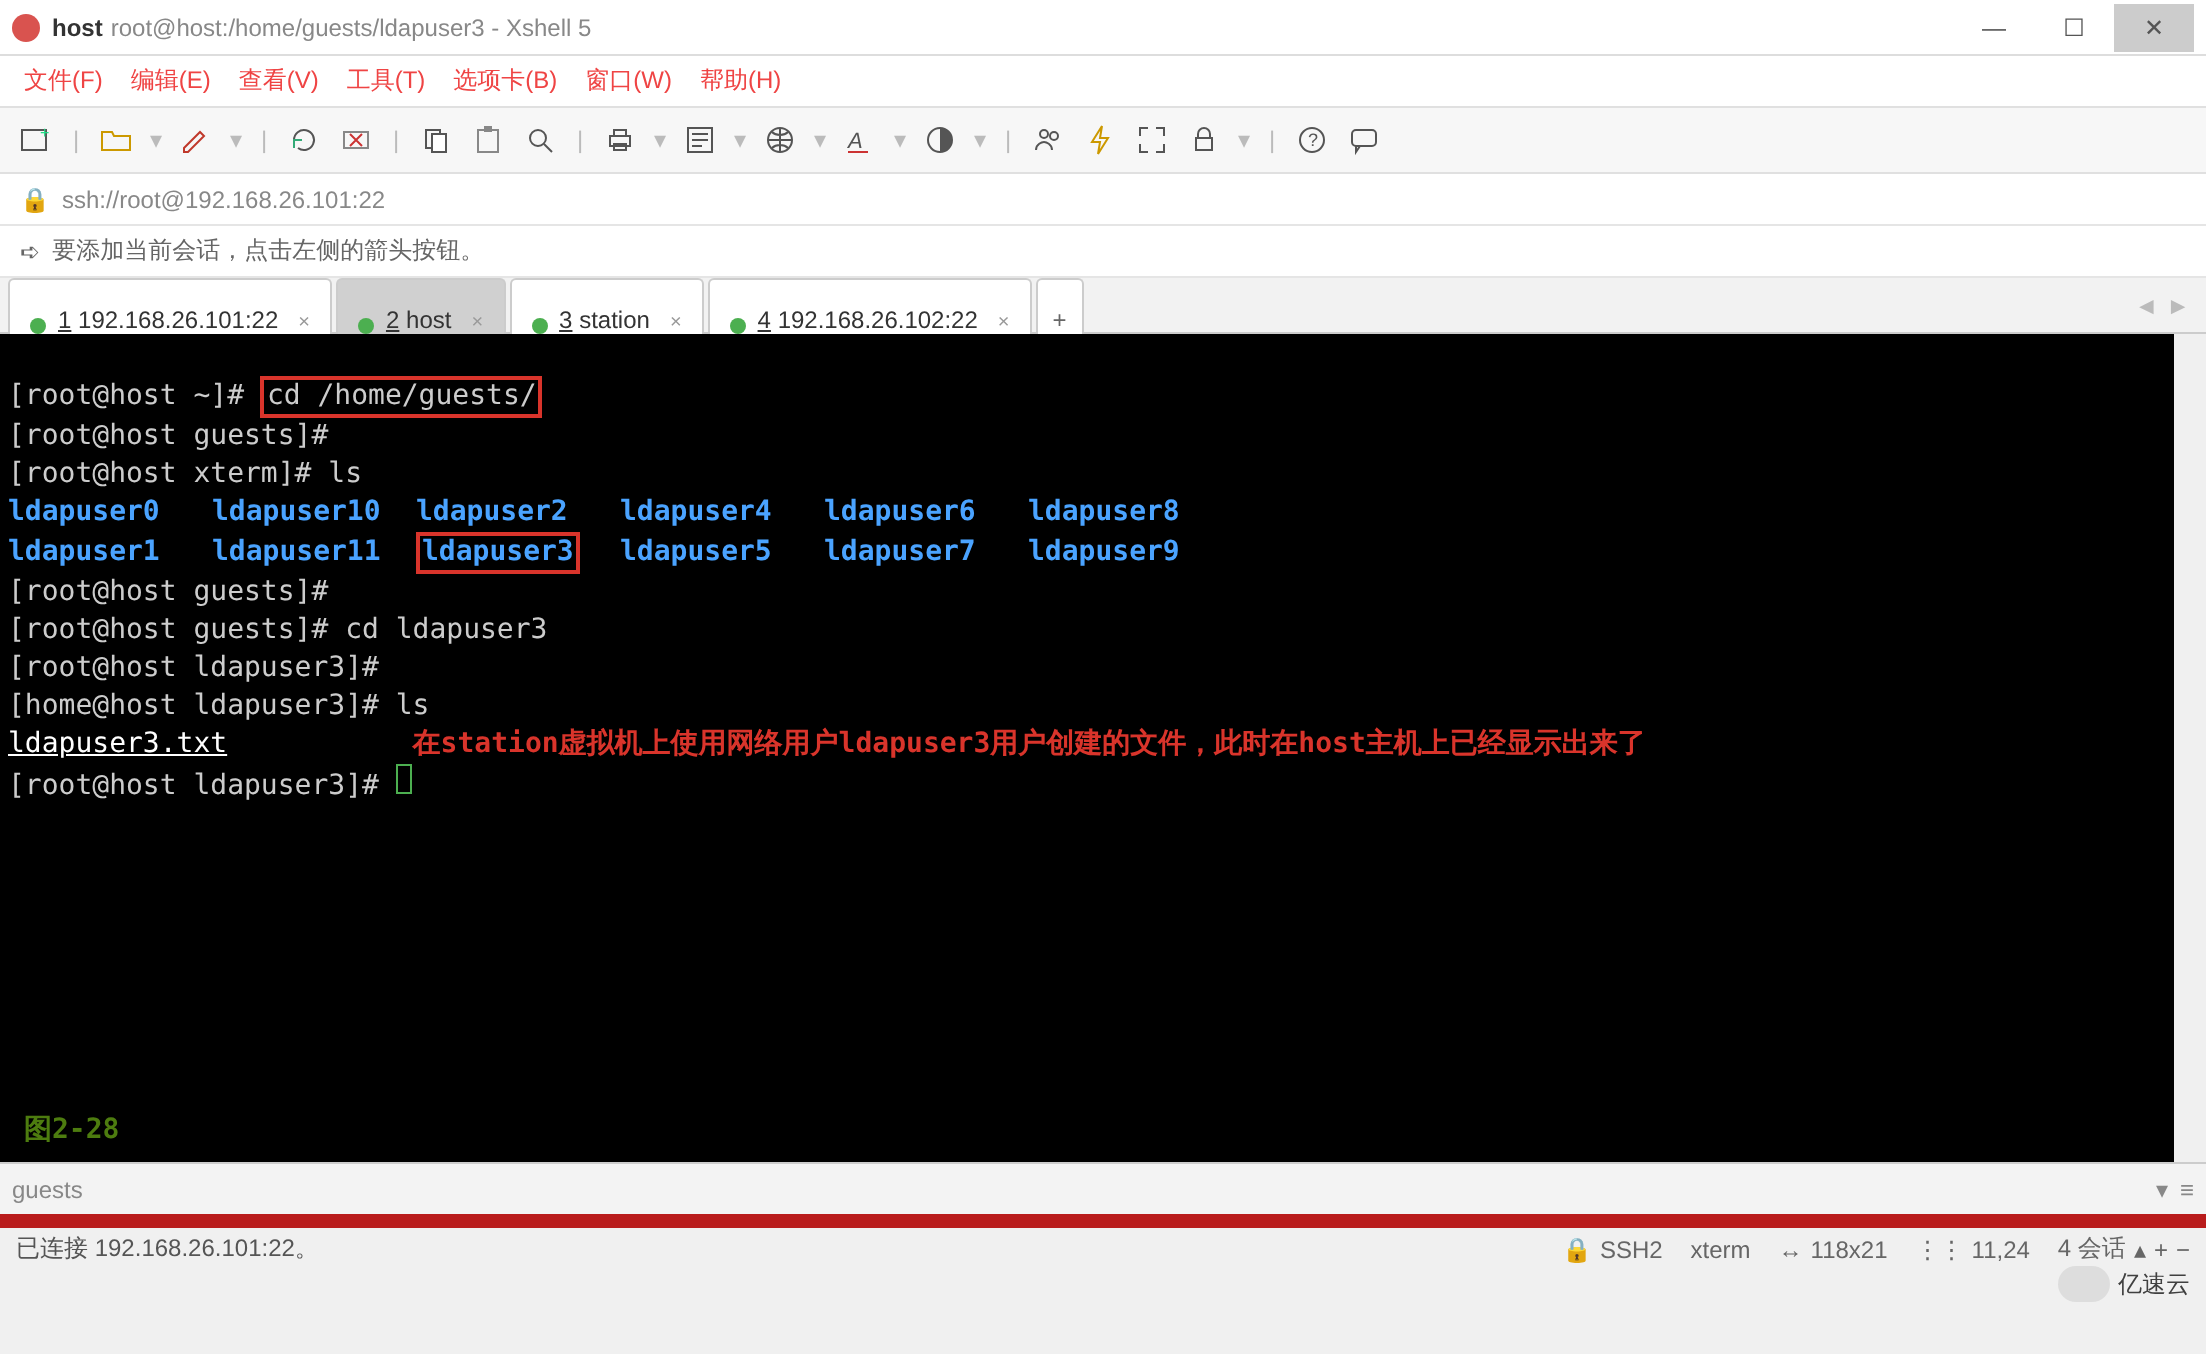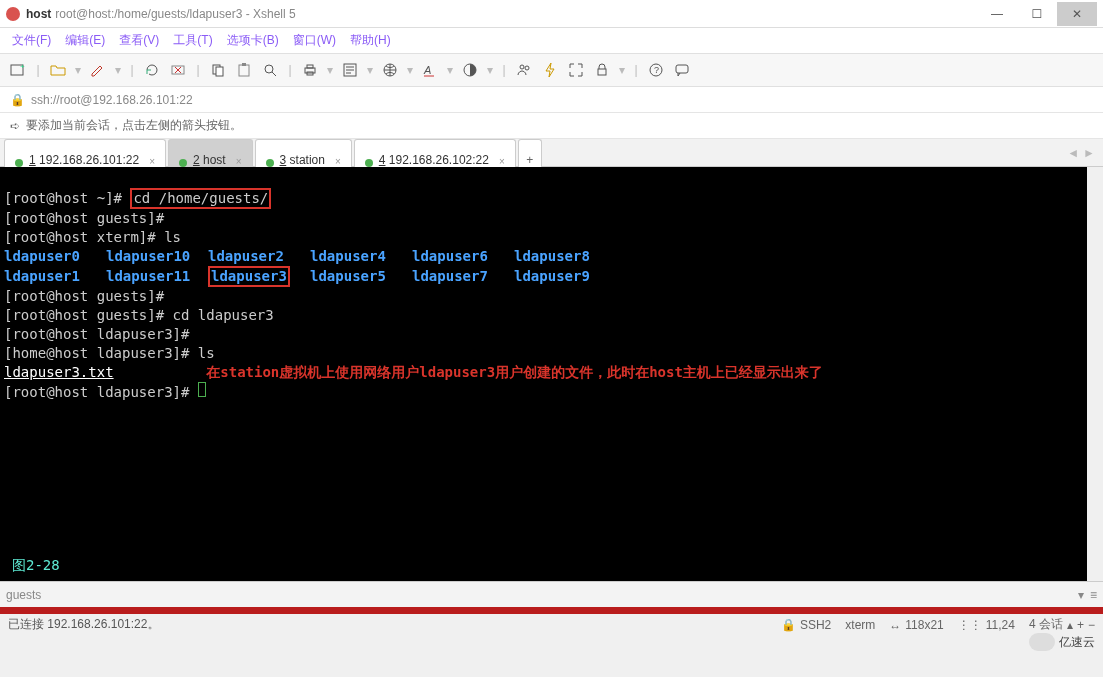--- a/index.html
+++ b/index.html
@@ -5,21 +5,21 @@
   * { box-sizing: border-box; margin: 0; padding: 0; }
   body { font-family: "Microsoft YaHei", Tahoma, sans-serif; font-size: 12px; background: #f0f0f0; width: 1103px; height: 677px; overflow: hidden; }
   .titlebar { display: flex; align-items: center; background: #fff; height: 28px; padding: 0 6px; border-bottom: 1px solid #ddd; }
   .titlebar .icon { width: 14px; height: 14px; background: #d9534f; border-radius: 50%; margin-right: 6px; }
   .titlebar .host { font-weight: bold; color: #333; }
   .titlebar .path { color: #888; margin-left: 4px; }
   .win-controls { margin-left: auto; display: flex; }
   .win-btn { width: 40px; height: 24px; display: flex; align-items: center; justify-content: center; color: #555; }
   .win-btn.close { background: #ccc; }
   .menubar { display: flex; gap: 14px; padding: 4px 12px; background: #fff; }
-  .menubar span { color: #8b5cf6; }
+  .menubar span { color: #ef4444; }
   .toolbar { display: flex; align-items: center; gap: 2px; padding: 4px 6px; background: #f7f7f7; border-top: 1px solid #e0e0e0; border-bottom: 1px solid #e0e0e0; }
   .tbtn { width: 24px; height: 24px; display:flex; align-items:center; justify-content:center; color:#555; border-radius:2px; }
   .tbtn svg { width:16px; height:16px; }
   .tsep { width:12px; display:flex; justify-content:center; color:#bbb; }
   .addrbar { display:flex; align-items:center; padding: 4px 10px; background:#fff; color:#888; border-bottom:1px solid #e5e5e5; height:26px; }
   .addrbar .lock { margin-right:6px; color:#999; }
   .infobar { display:flex; align-items:center; padding: 4px 10px; background:#fff; color:#666; border-bottom:1px solid #e5e5e5; height:26px; }
   .infobar .arrow { margin-right:6px; }
   .tabs { display:flex; align-items:center; background:#f2f2f2; border-bottom:1px solid #ccc; height:28px; padding-left:4px; position:relative; }
   .tab { display:flex; align-items:flex-end; gap:6px; padding:0 10px; height:28px; border:1px solid #ccc; border-bottom:none; background:#fff; margin-right:2px; border-radius:3px 3px 0 0; color:#333; }
@@ -28,21 +28,21 @@
   .tab .x { color:#999; font-size:10px; margin-left:4px; }
   .tab.add { width:24px; justify-content:center; padding:0; color:#666; }
   .tabs .nav { margin-left:auto; display:flex; gap:4px; color:#bbb; padding-right:8px; }
   .terminal { background:#000; color:#ccc; font-family: Consolas, monospace; font-size:14px; line-height:19px; padding:2px 4px; height:414px; position:relative; overflow:hidden; white-space:pre; }
   .terminal .scroll { position:absolute; right:0; top:0; width:16px; height:100%; background:#f0f0f0; }
   .prompt-a { color:#ccc; }
   .hl { border:2px solid #d9342b; padding:0 1px; display:inline-block; line-height:17px; }
   .blue { color:#4aa3ff; font-weight:bold; }
   .file { color:#fff; text-decoration:underline; }
   .annot { color:#d9342b; font-weight:bold; }
-  .fig { color:#5eead4; font-weight:normal; position:absolute; left:12px; bottom:6px; }
+  .fig { color:#4d7c0f; font-weight:bold; position:absolute; left:12px; bottom:6px; }
   .cursor { display:inline-block; width:8px; height:15px; border:1px solid #4caf50; }
   .bottom-input { display:flex; align-items:center; background:#f3f3f3; border-top:1px solid #ccc; height:26px; padding:12px 6px; color:#888; }
   .bottom-input .chev { margin-left:auto; display:flex; gap:6px; }
   .statusbar { display:flex; align-items:center; background:#f0f0f0; border-top:7px solid #b91c1c; height:28px; padding:0 8px; color:#555; font-size:12px; }
   .statusbar .sp { flex:1; }
   .statusbar .item { display:flex; align-items:center; gap:4px; margin-left:14px; color:#666; }
   .watermark { position:absolute; right:8px; bottom:26px; color:#404040; font-size:12px; display:flex; align-items:flex-end; gap:4px; }
   .watermark .cloud { width:26px; height:18px; border-radius:10px; background:#ddd; }
   .ls-grid { display:inline; }
   .col { display:inline-block; width:102px; }

